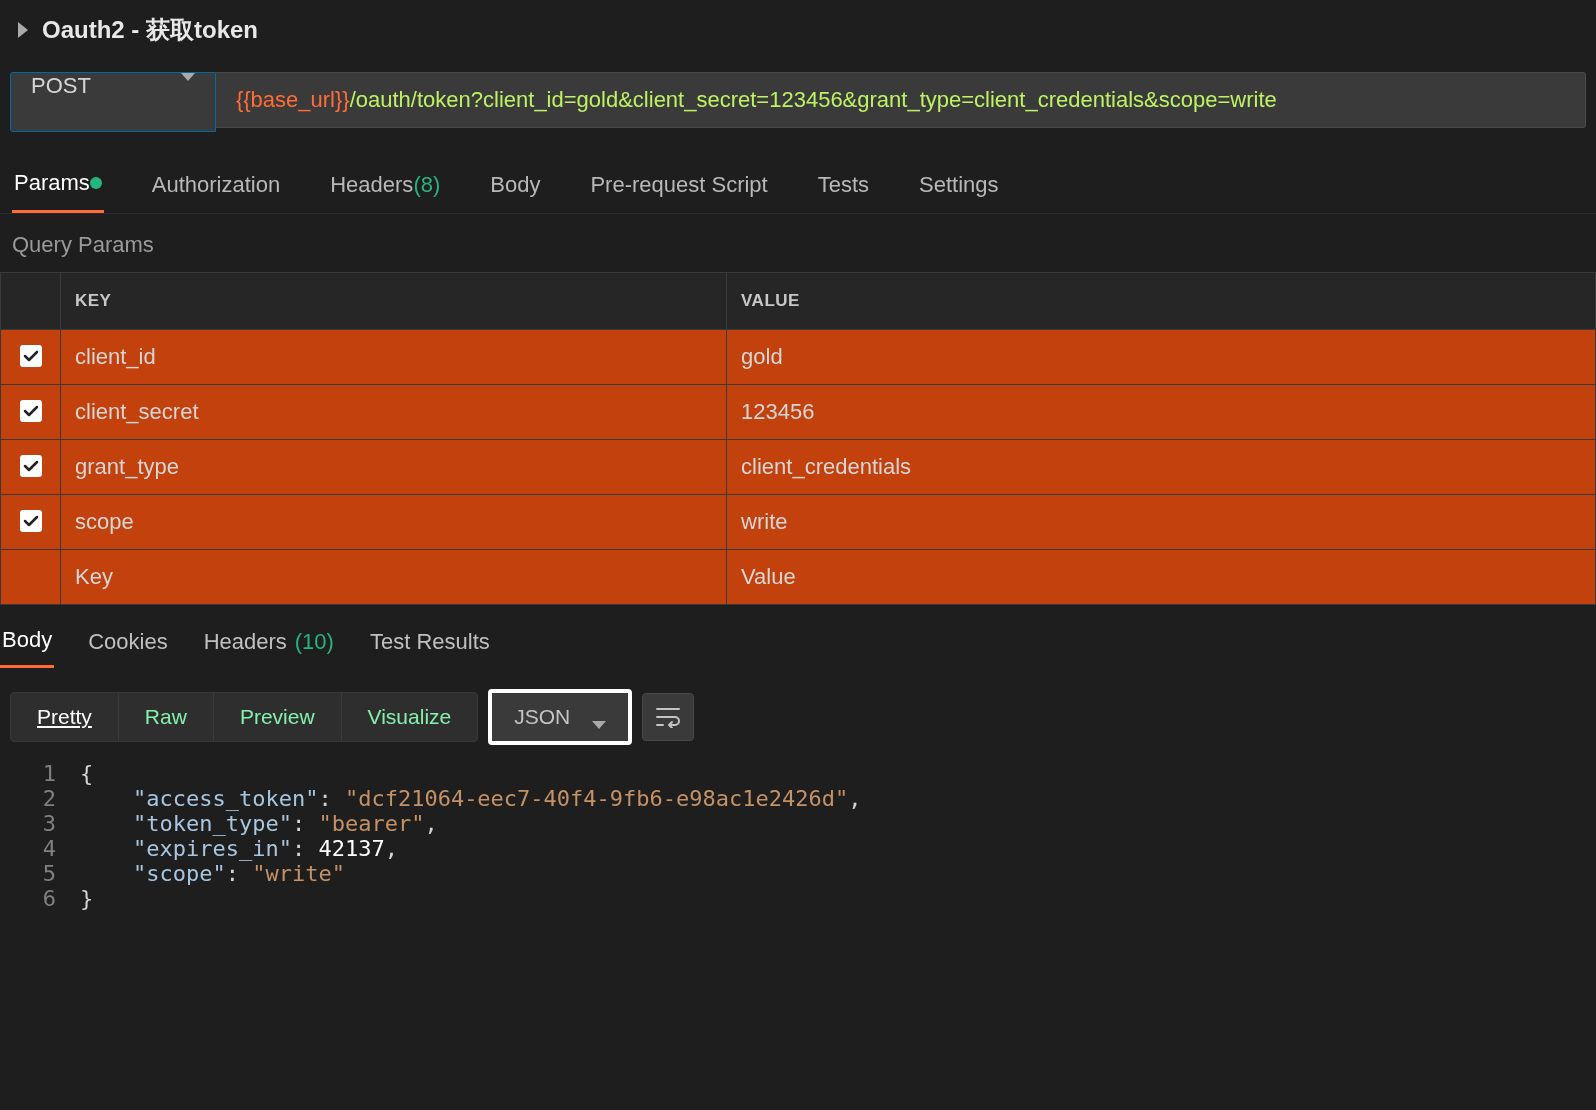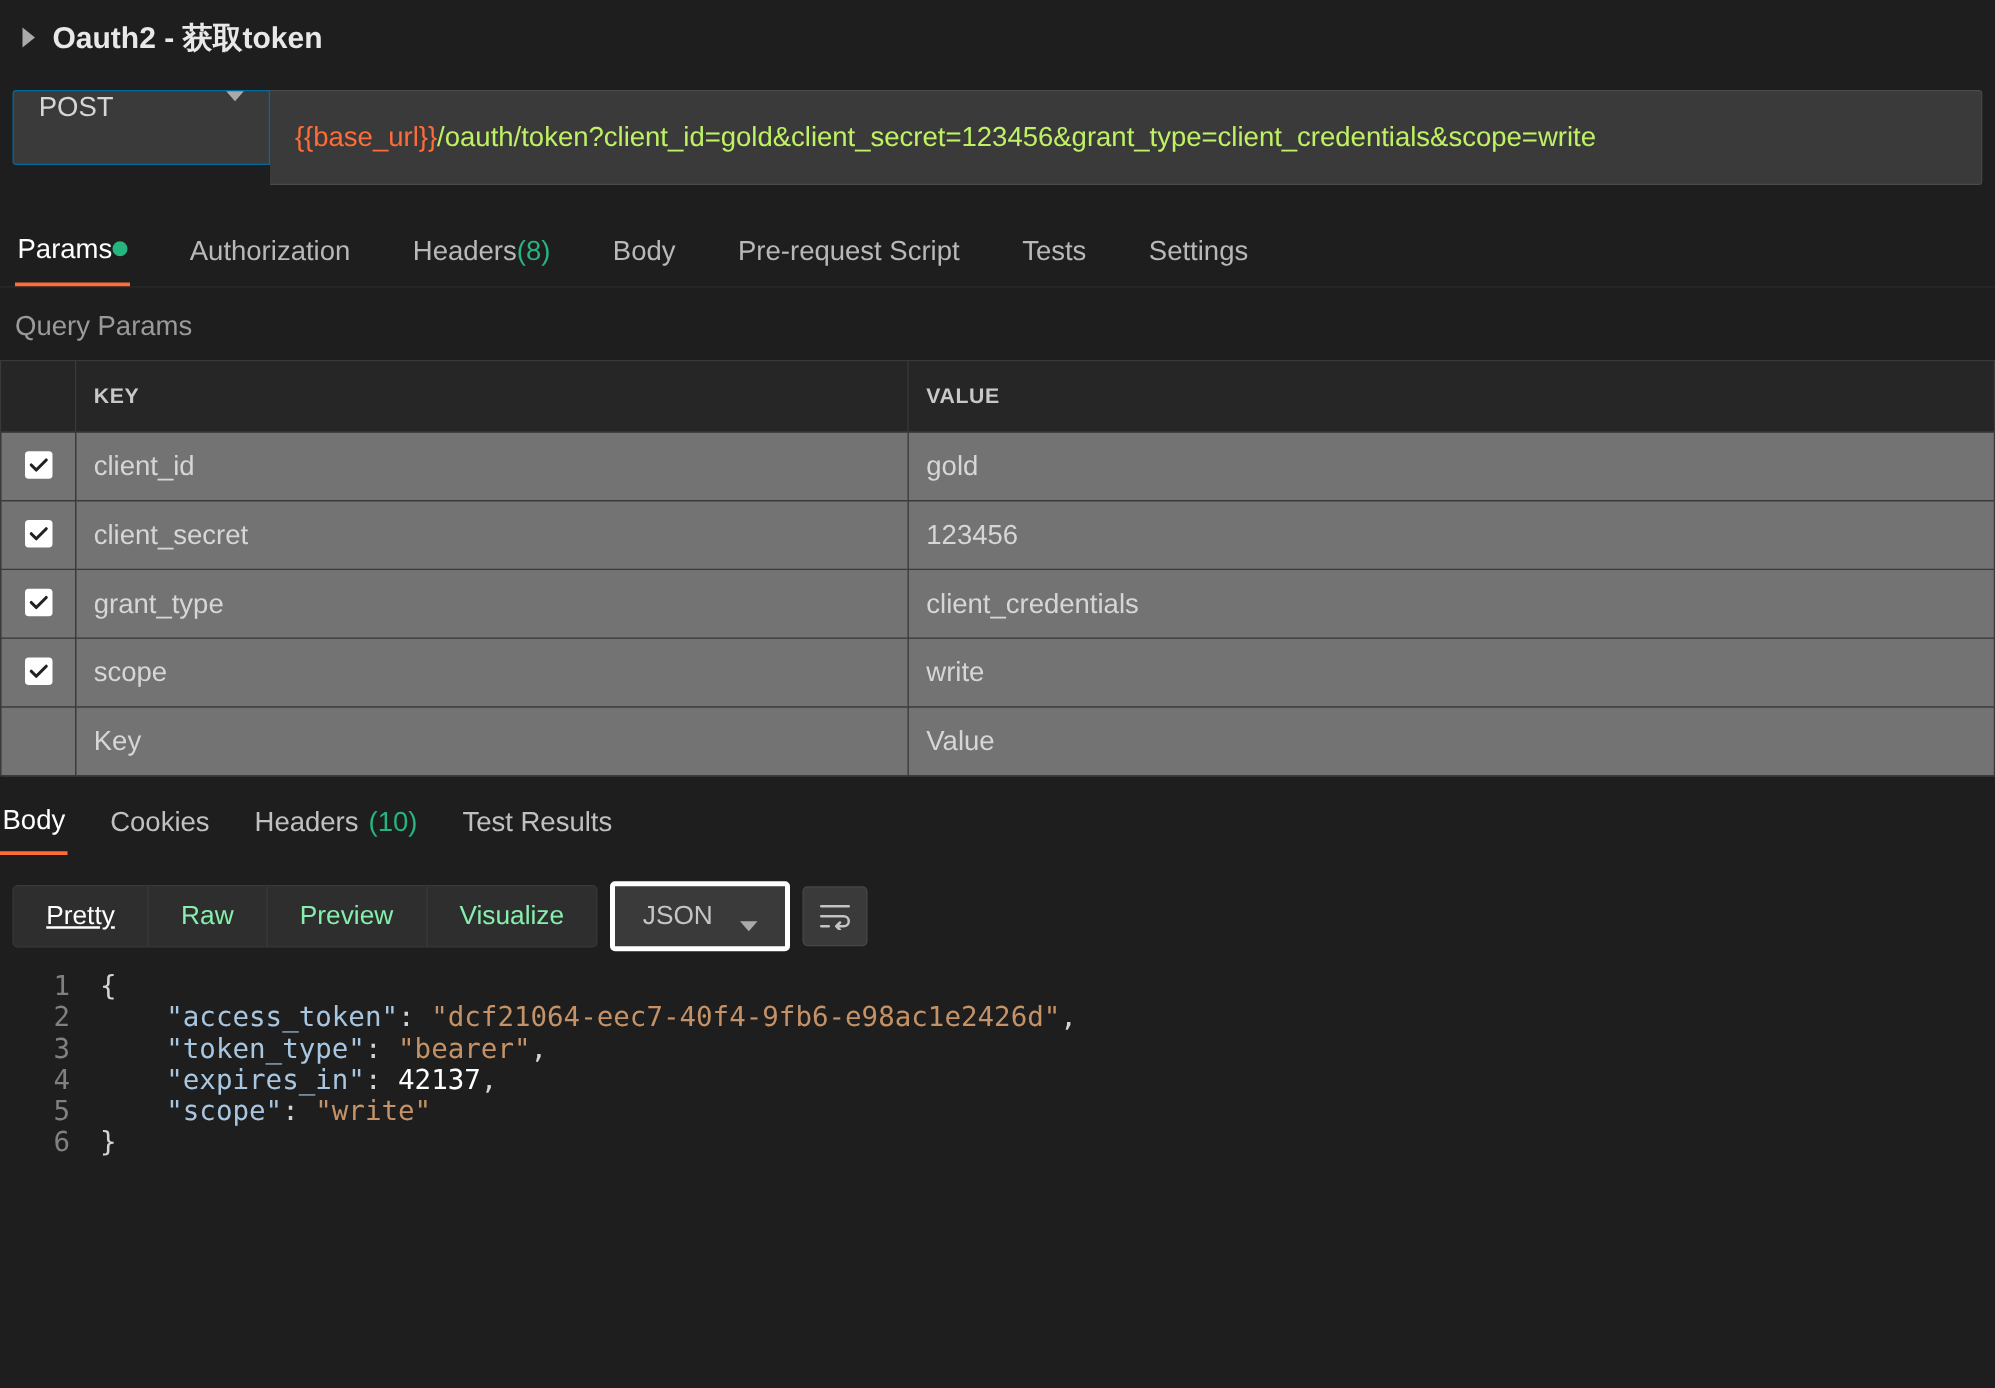--- a/index.html
+++ b/index.html
@@ -46,21 +46,21 @@
     width: 0; height: 0;
     border-left: 7px solid transparent;
     border-right: 7px solid transparent;
     border-top: 8px solid #aaa;
   }
   .url-bar {
     background: #3a3a3a;
     border: 1px solid #4a4a4a;
     border-left: none;
     border-radius: 0 3px 3px 0;
-    height: 76px;
+    height: 56px;
     display: flex;
     align-items: center;
     padding: 0 20px;
     flex: 1;
     font-size: 22px;
     white-space: nowrap;
     overflow: hidden;
   }
   .url-var { color: #ff6c37; font-weight: 500; }
   .url-path { color: #bef264; }
@@ -81,21 +81,21 @@
   .section-label { color: #9a9a9a; font-size: 22px; padding: 18px 12px 14px 12px; }
   table.params { width: 100%; border-collapse: collapse; }
   table.params th {
     text-align: left; font-size: 17px; letter-spacing: .5px;
     color: #c8c8c8; font-weight: 700;
     border: 1px solid #3a3a3a; padding: 18px 14px;
     background: #262626;
   }
   table.params td {
     border: 1px solid #3a3a3a; padding: 14px 14px;
-    font-size: 22px; color: #d6d6d6; background: #737373;
+    font-size: 22px; color: #d6d6d6; background: #c2410c;
   }
   .checkbox-cell { width: 60px; text-align: center; }
   .checkbox {
     width: 22px; height: 22px;
     background: #fff; border-radius: 3px;
     display: inline-flex; align-items: center; justify-content: center;
     margin: 0 auto;
   }
   .checkbox svg { width: 16px; height: 16px; }
   .placeholder { color: #707070; }

